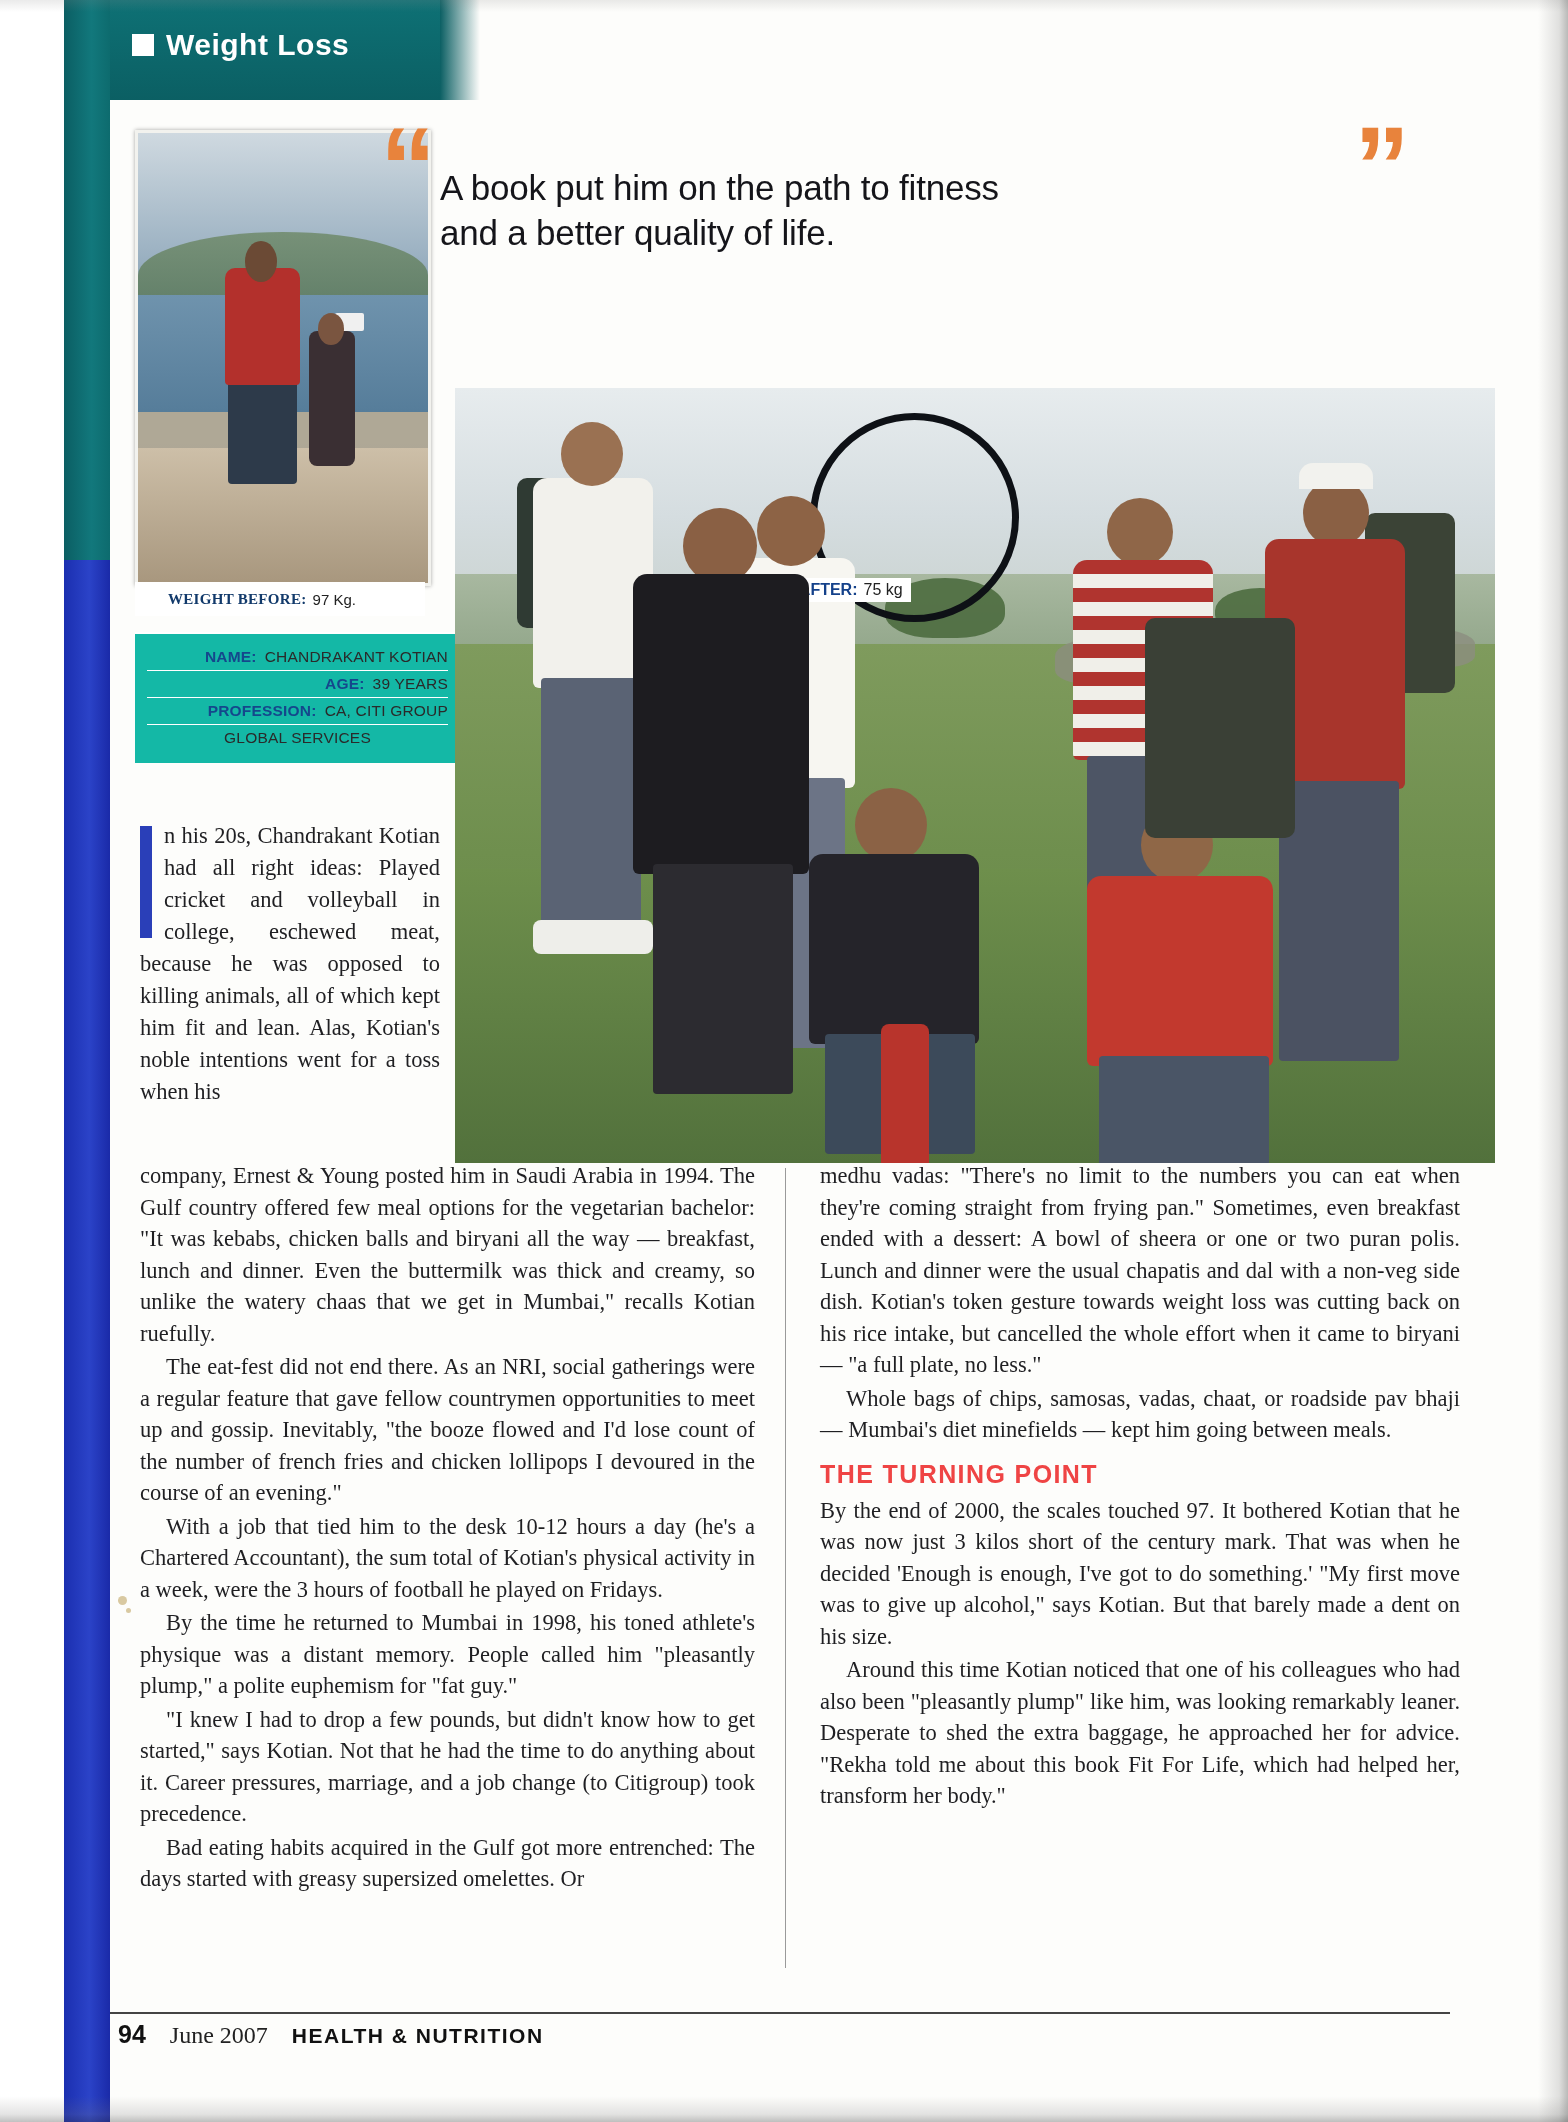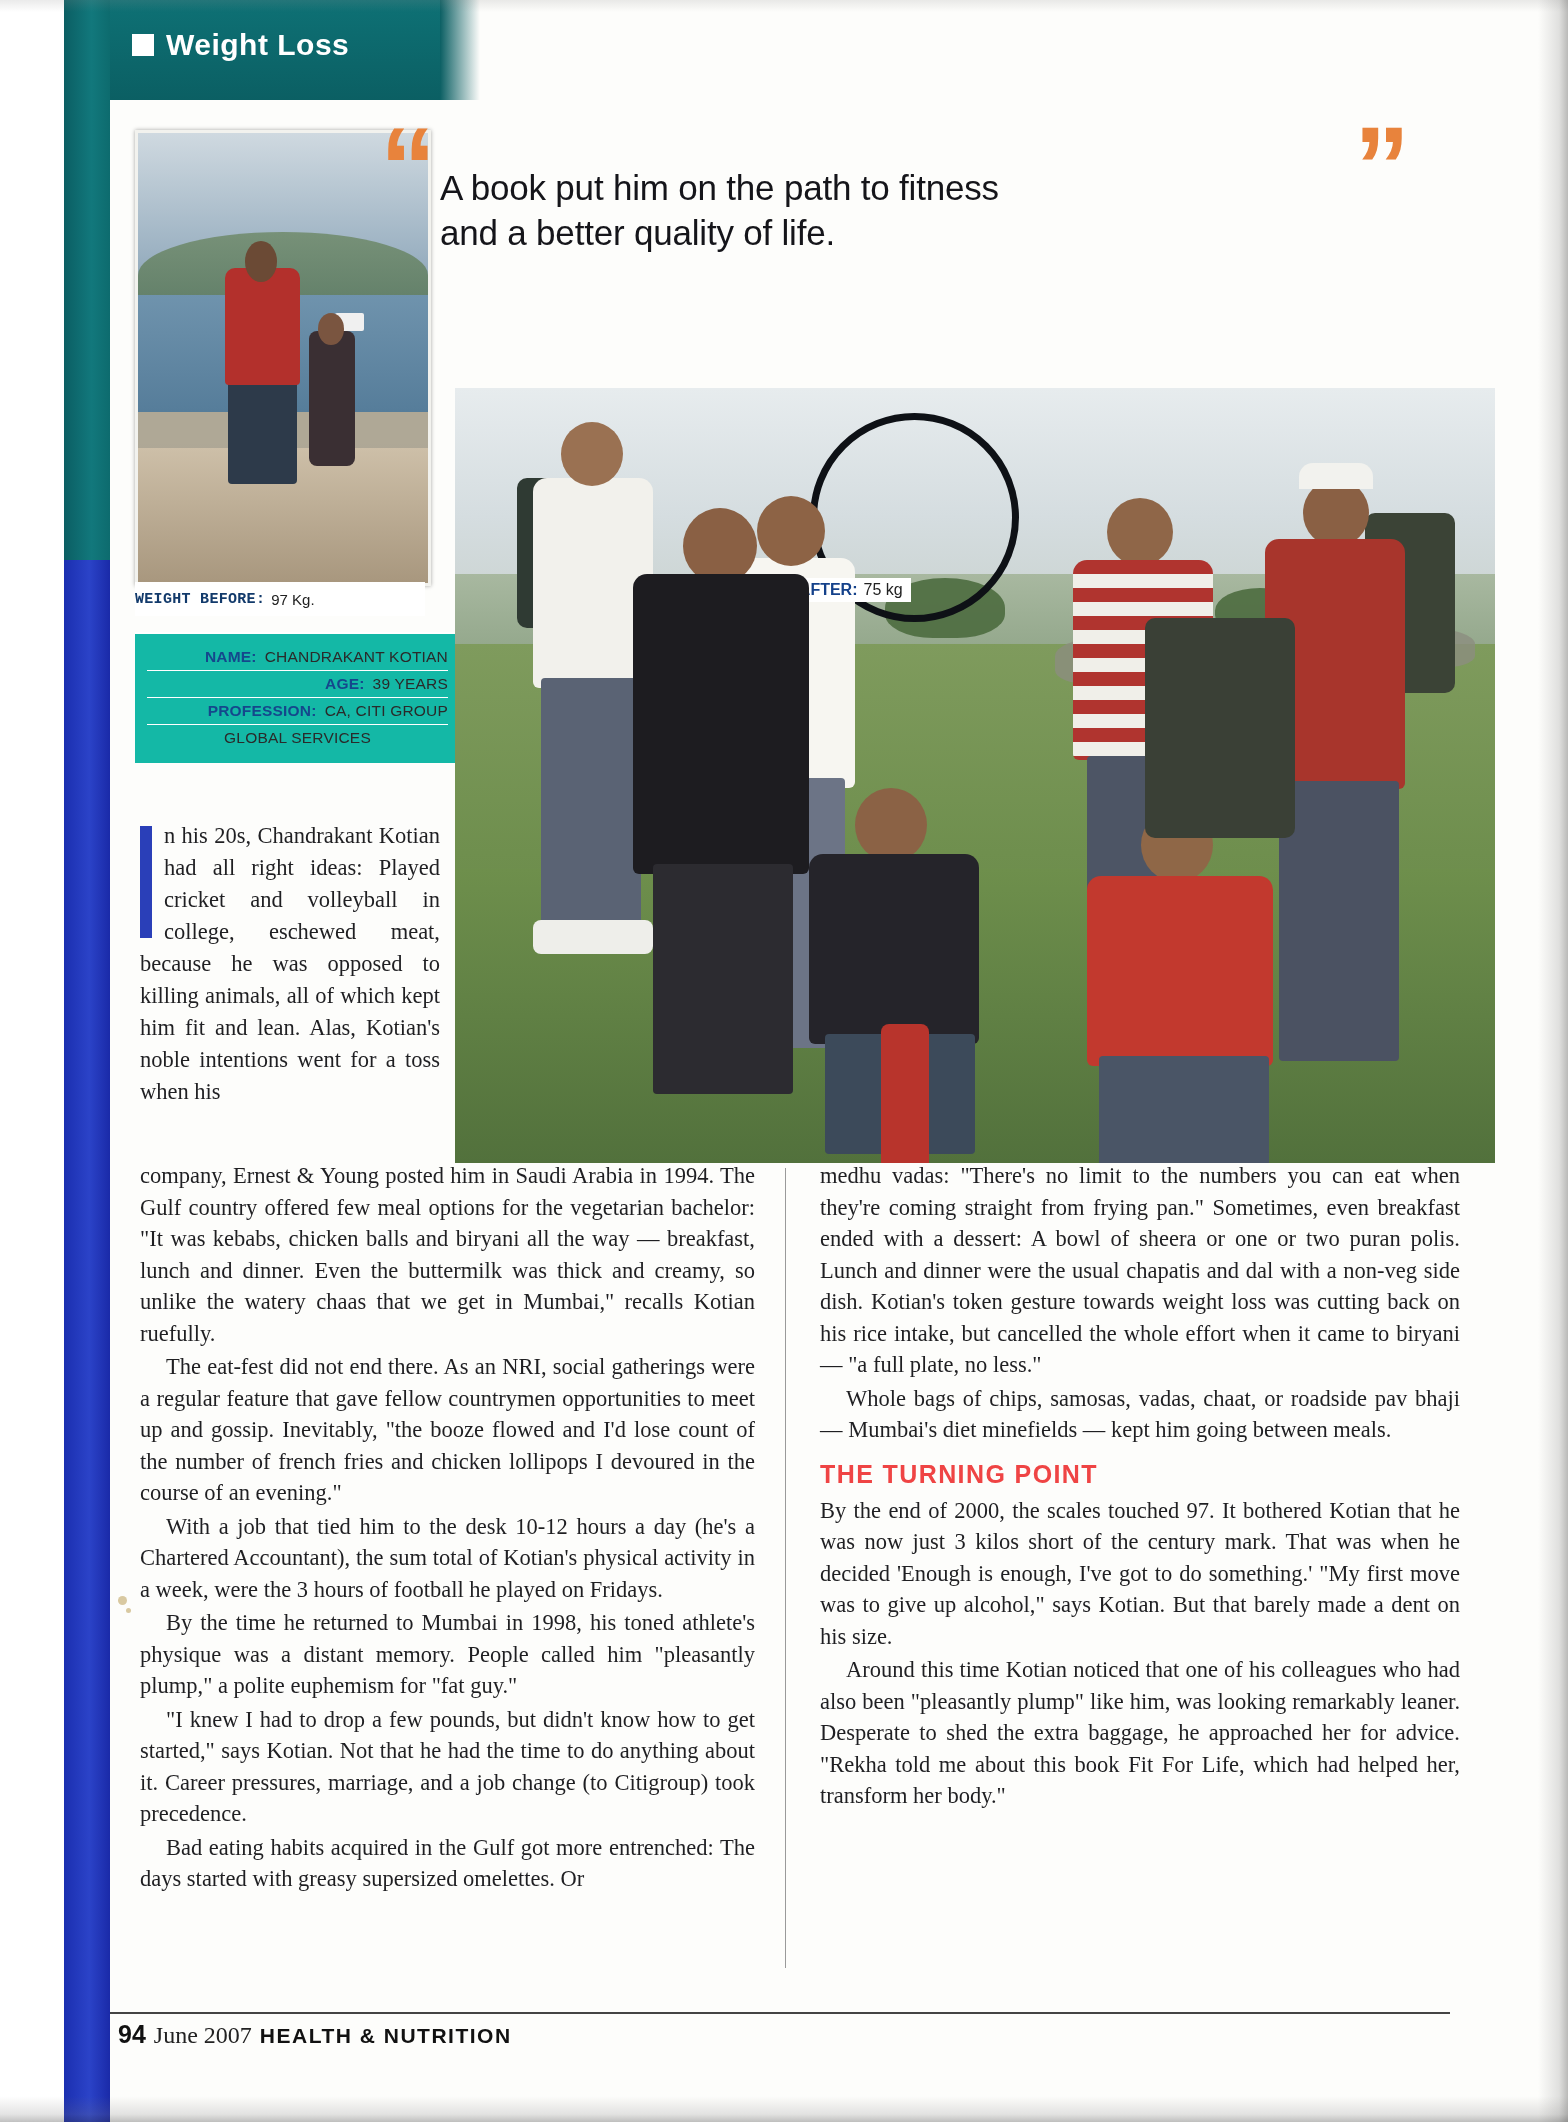--- a/index.html
+++ b/index.html
@@ -47,21 +47,21 @@
   .bp-ledge2 { position:absolute; left:0; top:62%; width:100%; height:10%; background:#b9ad96; opacity:.9; }
   .bp-man-shirt { position:absolute; left:30%; top:30%; width:26%; height:26%; background:#b3302c; border-radius:10px 10px 4px 4px; }
   .bp-man-head { position:absolute; left:37%; top:24%; width:11%; height:9%; background:#6b4a35; border-radius:50%; }
   .bp-man-legs { position:absolute; left:31%; top:54%; width:24%; height:24%; background:#2d3a4a; border-radius:4px; }
   .bp-kid { position:absolute; left:59%; top:44%; width:16%; height:30%; background:#3a2f33; border-radius:8px; }
   .bp-kid-head { position:absolute; left:62%; top:40%; width:9%; height:7%; background:#7a5540; border-radius:50%; }
   .bp-boat { position:absolute; left:68%; top:40%; width:10%; height:4%; background:#f0f0f0; border-radius:2px; }
 
   .weight-before { position:absolute; left:135px; top:582px; width:290px; height:34px;
       background:#ffffff; display:flex; align-items:center; }
-  .weight-before .lbl { font-family:Liberation Mono, monospace; font-size:15px; font-weight:bold; color:#123a6b; letter-spacing:.3px; }
+  .weight-before .lbl { font-family:Liberation Serif, serif; font-size:15px; font-weight:bold; color:#123a6b; letter-spacing:.3px;margin-left:33px; }
   .weight-before .val { font-family:"Liberation Sans", sans-serif; font-size:15px; color:#222; margin-left:6px; }
 
   
   .info-box { position:absolute; left:135px; top:632px; width:325px; background:#14b8a6;
       border-top:2px solid #ffffff; padding:10px 12px 12px 12px; box-sizing:border-box; }
   .info-row { display:flex; justify-content:flex-end; align-items:baseline; gap:8px; padding:4px 0;
       border-bottom:1px solid #ffffff; }
   .info-row:last-child { border-bottom:none; }
   .info-key { font-family:"Liberation Sans", sans-serif; font-size:15.5px; font-weight:bold; color:#15478c; letter-spacing:.2px; white-space:nowrap; }
   .info-val { font-family:"Liberation Sans", sans-serif; font-size:15.5px; color:#2a2a2a; letter-spacing:.2px; }
@@ -114,21 +114,21 @@
   .col-left { position:absolute; left:140px; top:1160px; width:615px; }
   .col-right { position:absolute; left:820px; top:1160px; width:640px; }
   .col-left p, .col-right p { margin:0 0 2px 0; font-size:22.5px; line-height:1.40; text-align:justify; color:#1f1f22; }
   .col-left p.indent, .col-right p.indent { text-indent:26px; }
   .col-divider { position:absolute; left:785px; top:1168px; width:1px; height:800px; background:#9a9a9a; }
 
   .section-head { font-family:"Liberation Sans", sans-serif; font-weight:bold; font-size:25px;
       color:#ef4444; letter-spacing:1.4px; margin:14px 0 6px 0; }
 
   
-  .footer { position:absolute; left:118px; top:2020px; width:700px; display:flex; align-items:baseline; gap:8px; }
+  .footer { position:absolute; left:118px; top:2020px; width:700px; display:flex; align-items:baseline; gap:24px; }
   .f-pg { font-family:"Liberation Sans", sans-serif; font-weight:bold; font-size:25px; color:#111; }
   .f-date { font-family:"Liberation Serif", serif; font-size:24px; color:#222; }
   .f-mag { font-family:"Liberation Sans", sans-serif; font-weight:bold; font-size:21px; color:#111; letter-spacing:1.5px; }
   .footer-rule { position:absolute; left:110px; top:2012px; width:1340px; height:2px; background:#444; }
 
   .speck { position:absolute; background:#c9b27a; border-radius:50%; opacity:.7; }
 </style>
 </head>
 <body>
 

